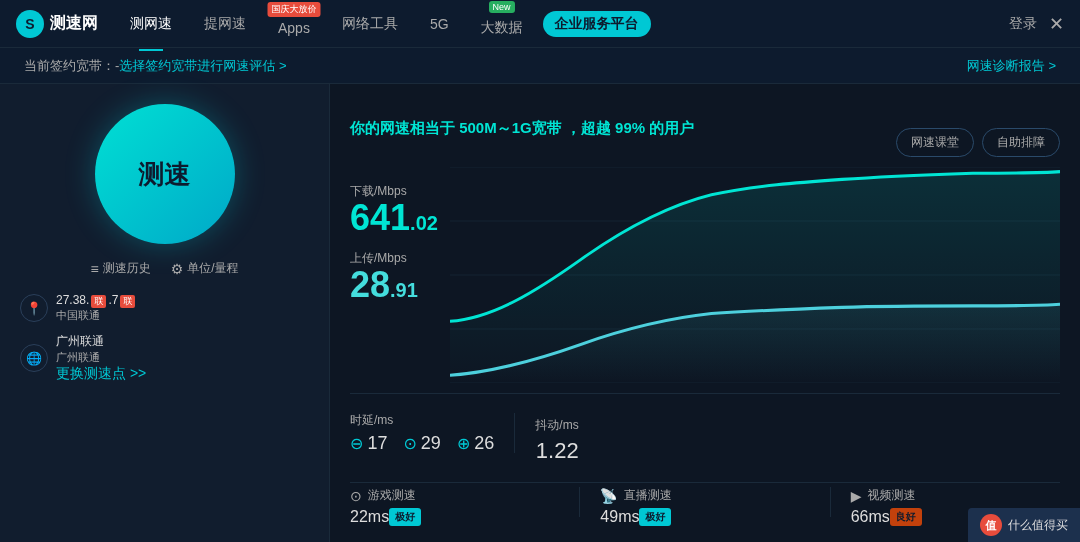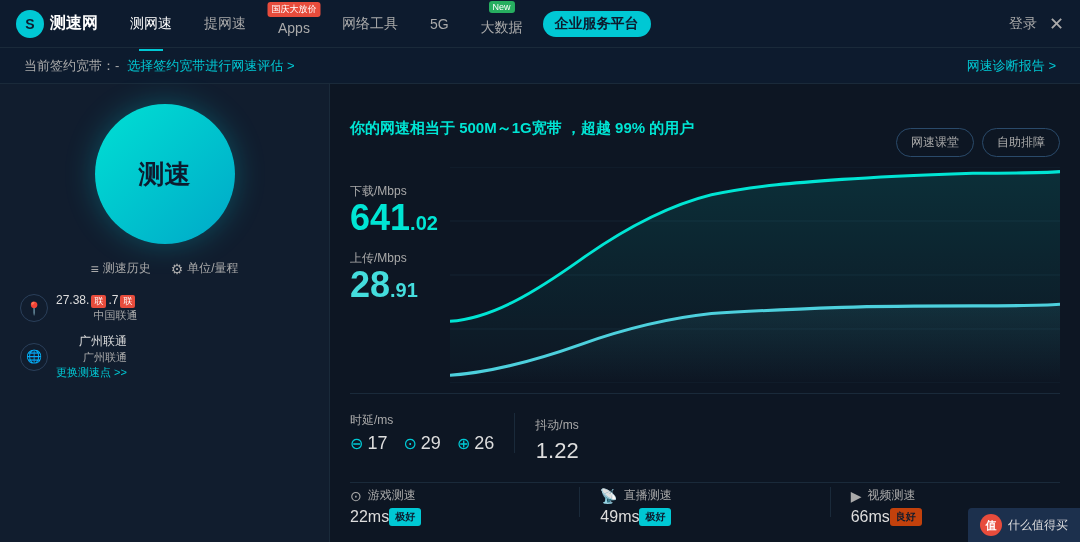--- a/index.html
+++ b/index.html
@@ -122,21 +122,20 @@
       height: 36px;
       display: flex;
       align-items: center;
       padding: 0 24px;
       border-bottom: 1px solid #1a2a3a;
       justify-content: space-between;
     }
     .subheader-left {
       display: flex;
       align-items: center;
-      gap: 8px;
       font-size: 13px;
       color: #aaa;
     }
     .subheader-link {
       color: #00c8d4;
       font-size: 13px;
       cursor: pointer;
     }
     .subheader-right {
       color: #00c8d4;
@@ -152,21 +151,20 @@
 
     
     .left-panel {
       width: 330px;
       background: #111d2e;
       padding: 20px;
       display: flex;
       flex-direction: column;
       align-items: center;
       border-right: 1px solid #1a2a3a;
-      text-align: right;
     }
     .speed-circle {
       width: 140px;
       height: 140px;
       border-radius: 50%;
       background: linear-gradient(135deg, #00e0d4, #00a8c8);
       display: flex;
       align-items: center;
       justify-content: center;
       margin-bottom: 16px;
@@ -219,21 +217,21 @@
     }
     .info-title {
       font-size: 12px;
       color: #ddd;
     }
     .info-subtitle {
       font-size: 11px;
       color: #aaa;
     }
     .info-link {
-      font-size: 11px;
+      font-size: 14px;
       color: #00c8d4;
       cursor: pointer;
     }
     .ip-text {
       font-size: 12px;
       color: #ddd;
     }
     .ip-flag {
       display: inline-block;
       background: #e74c3c;

